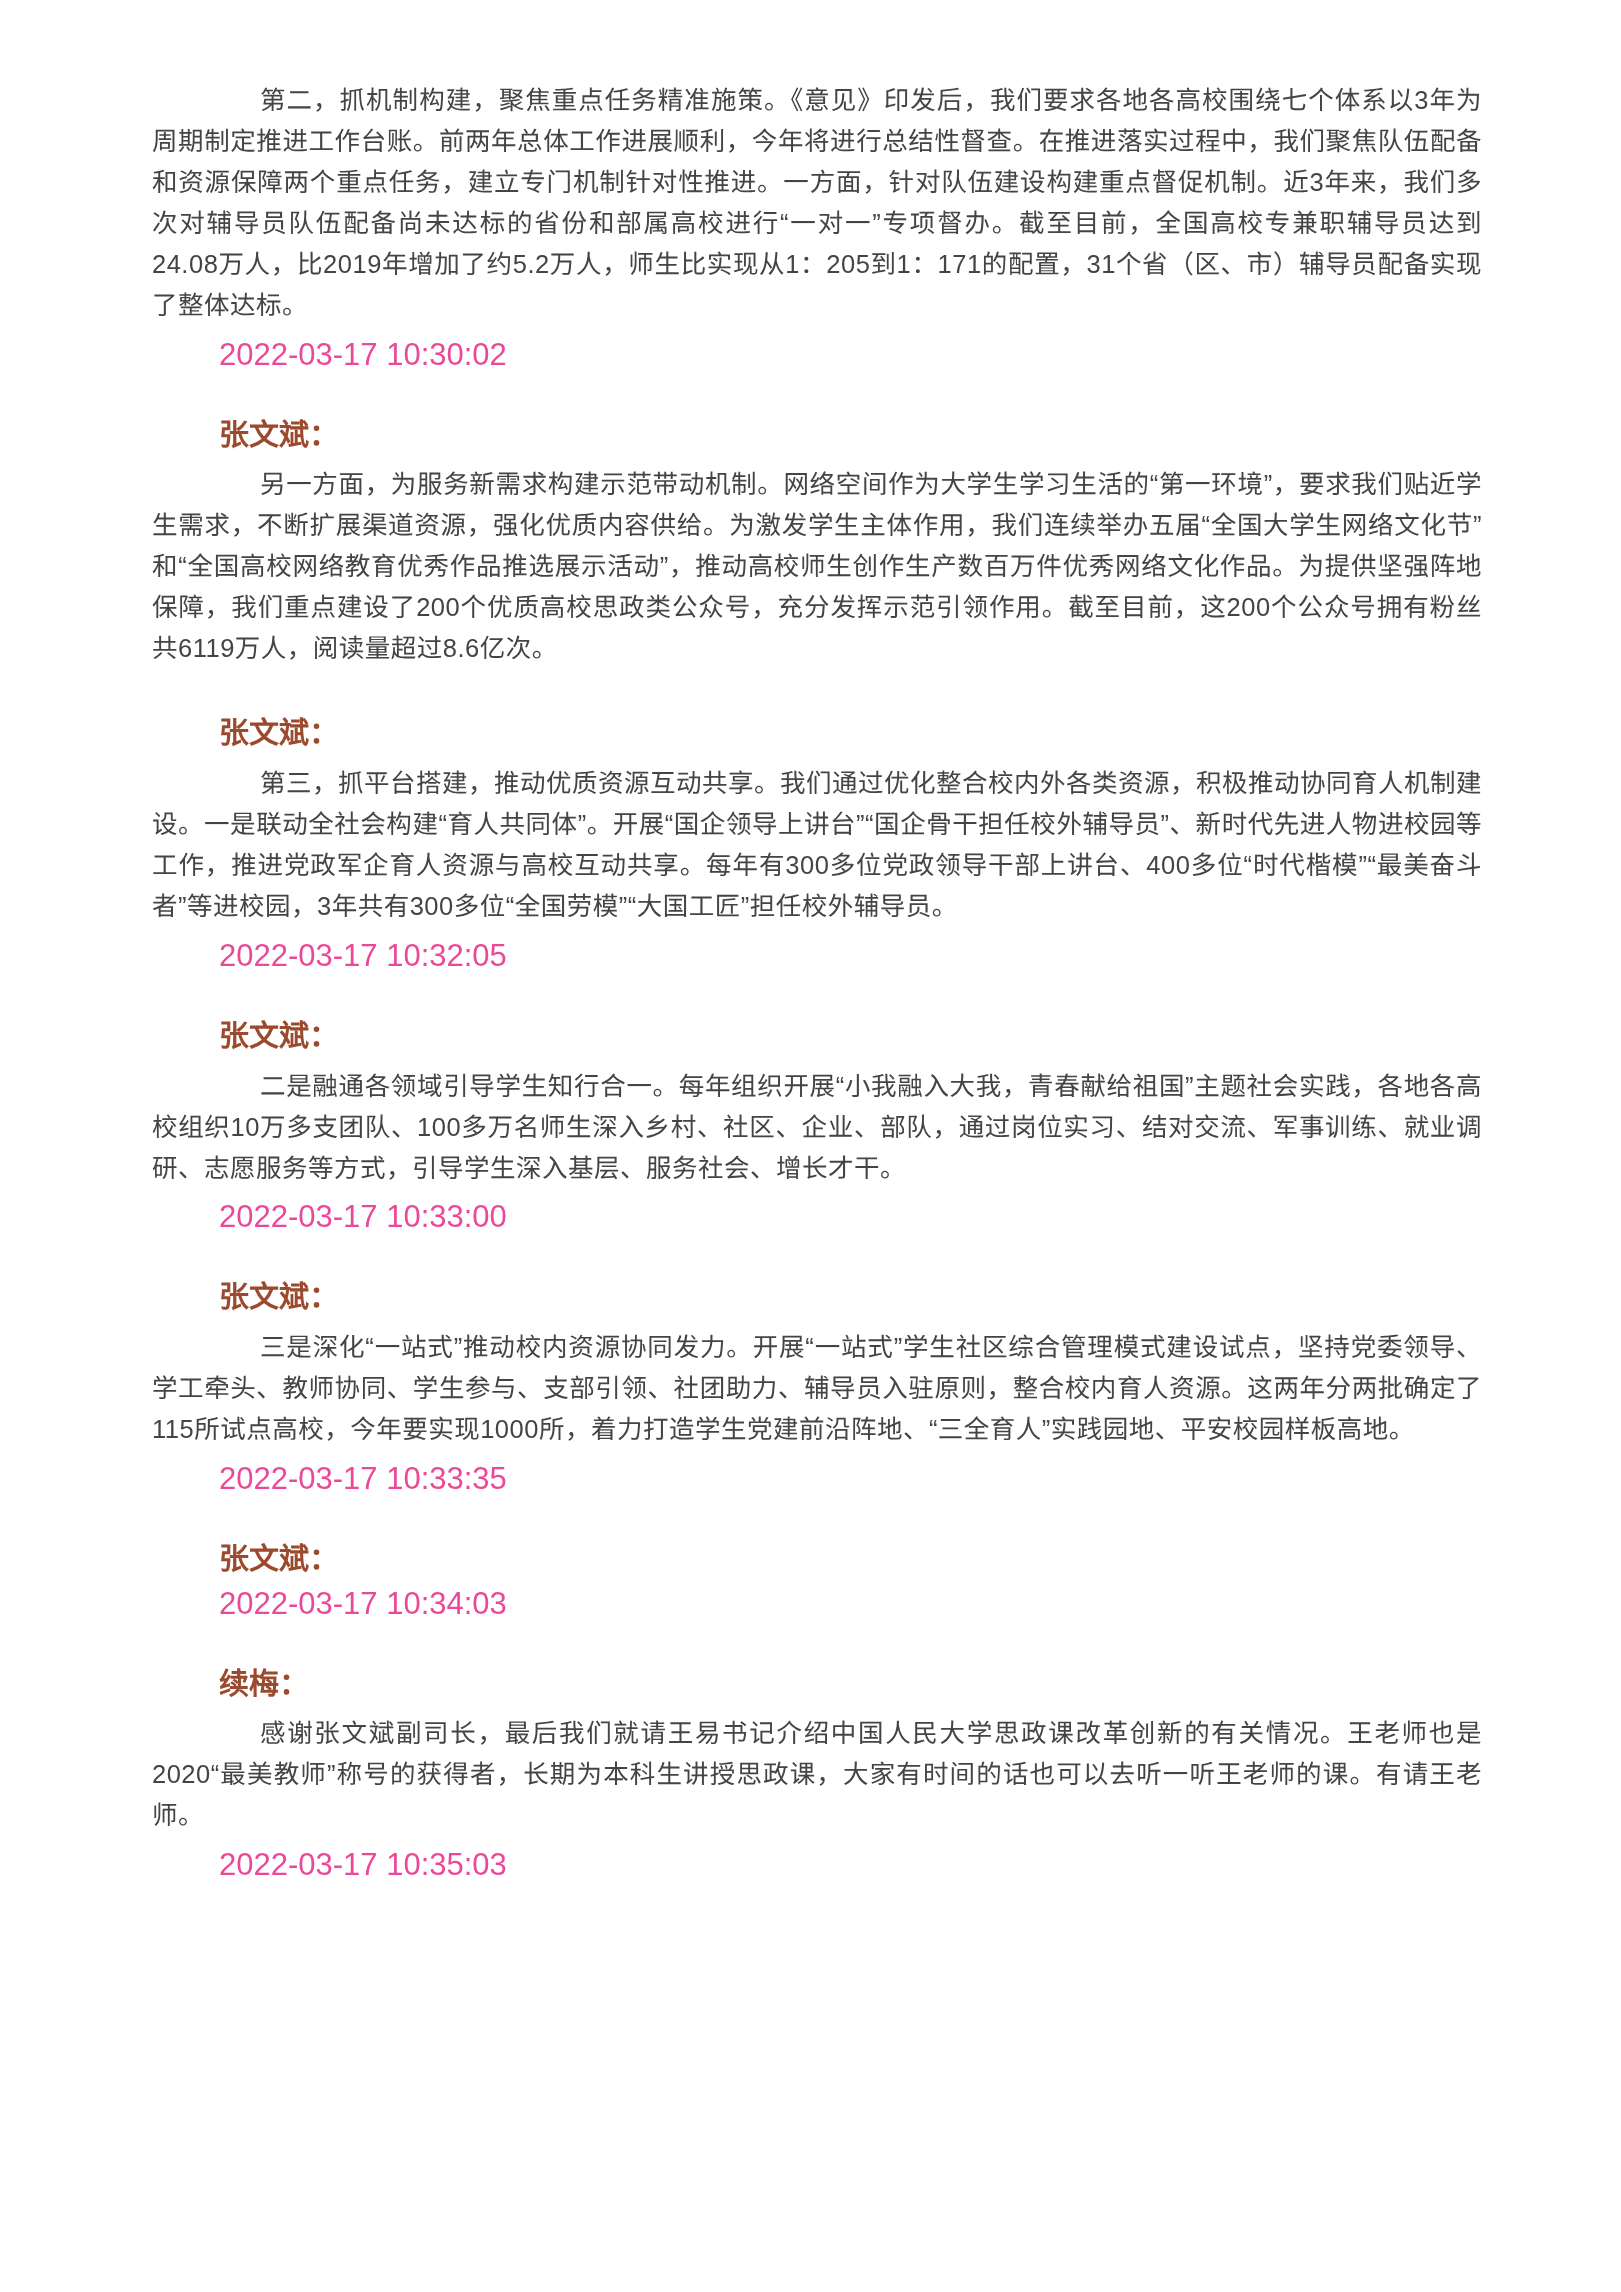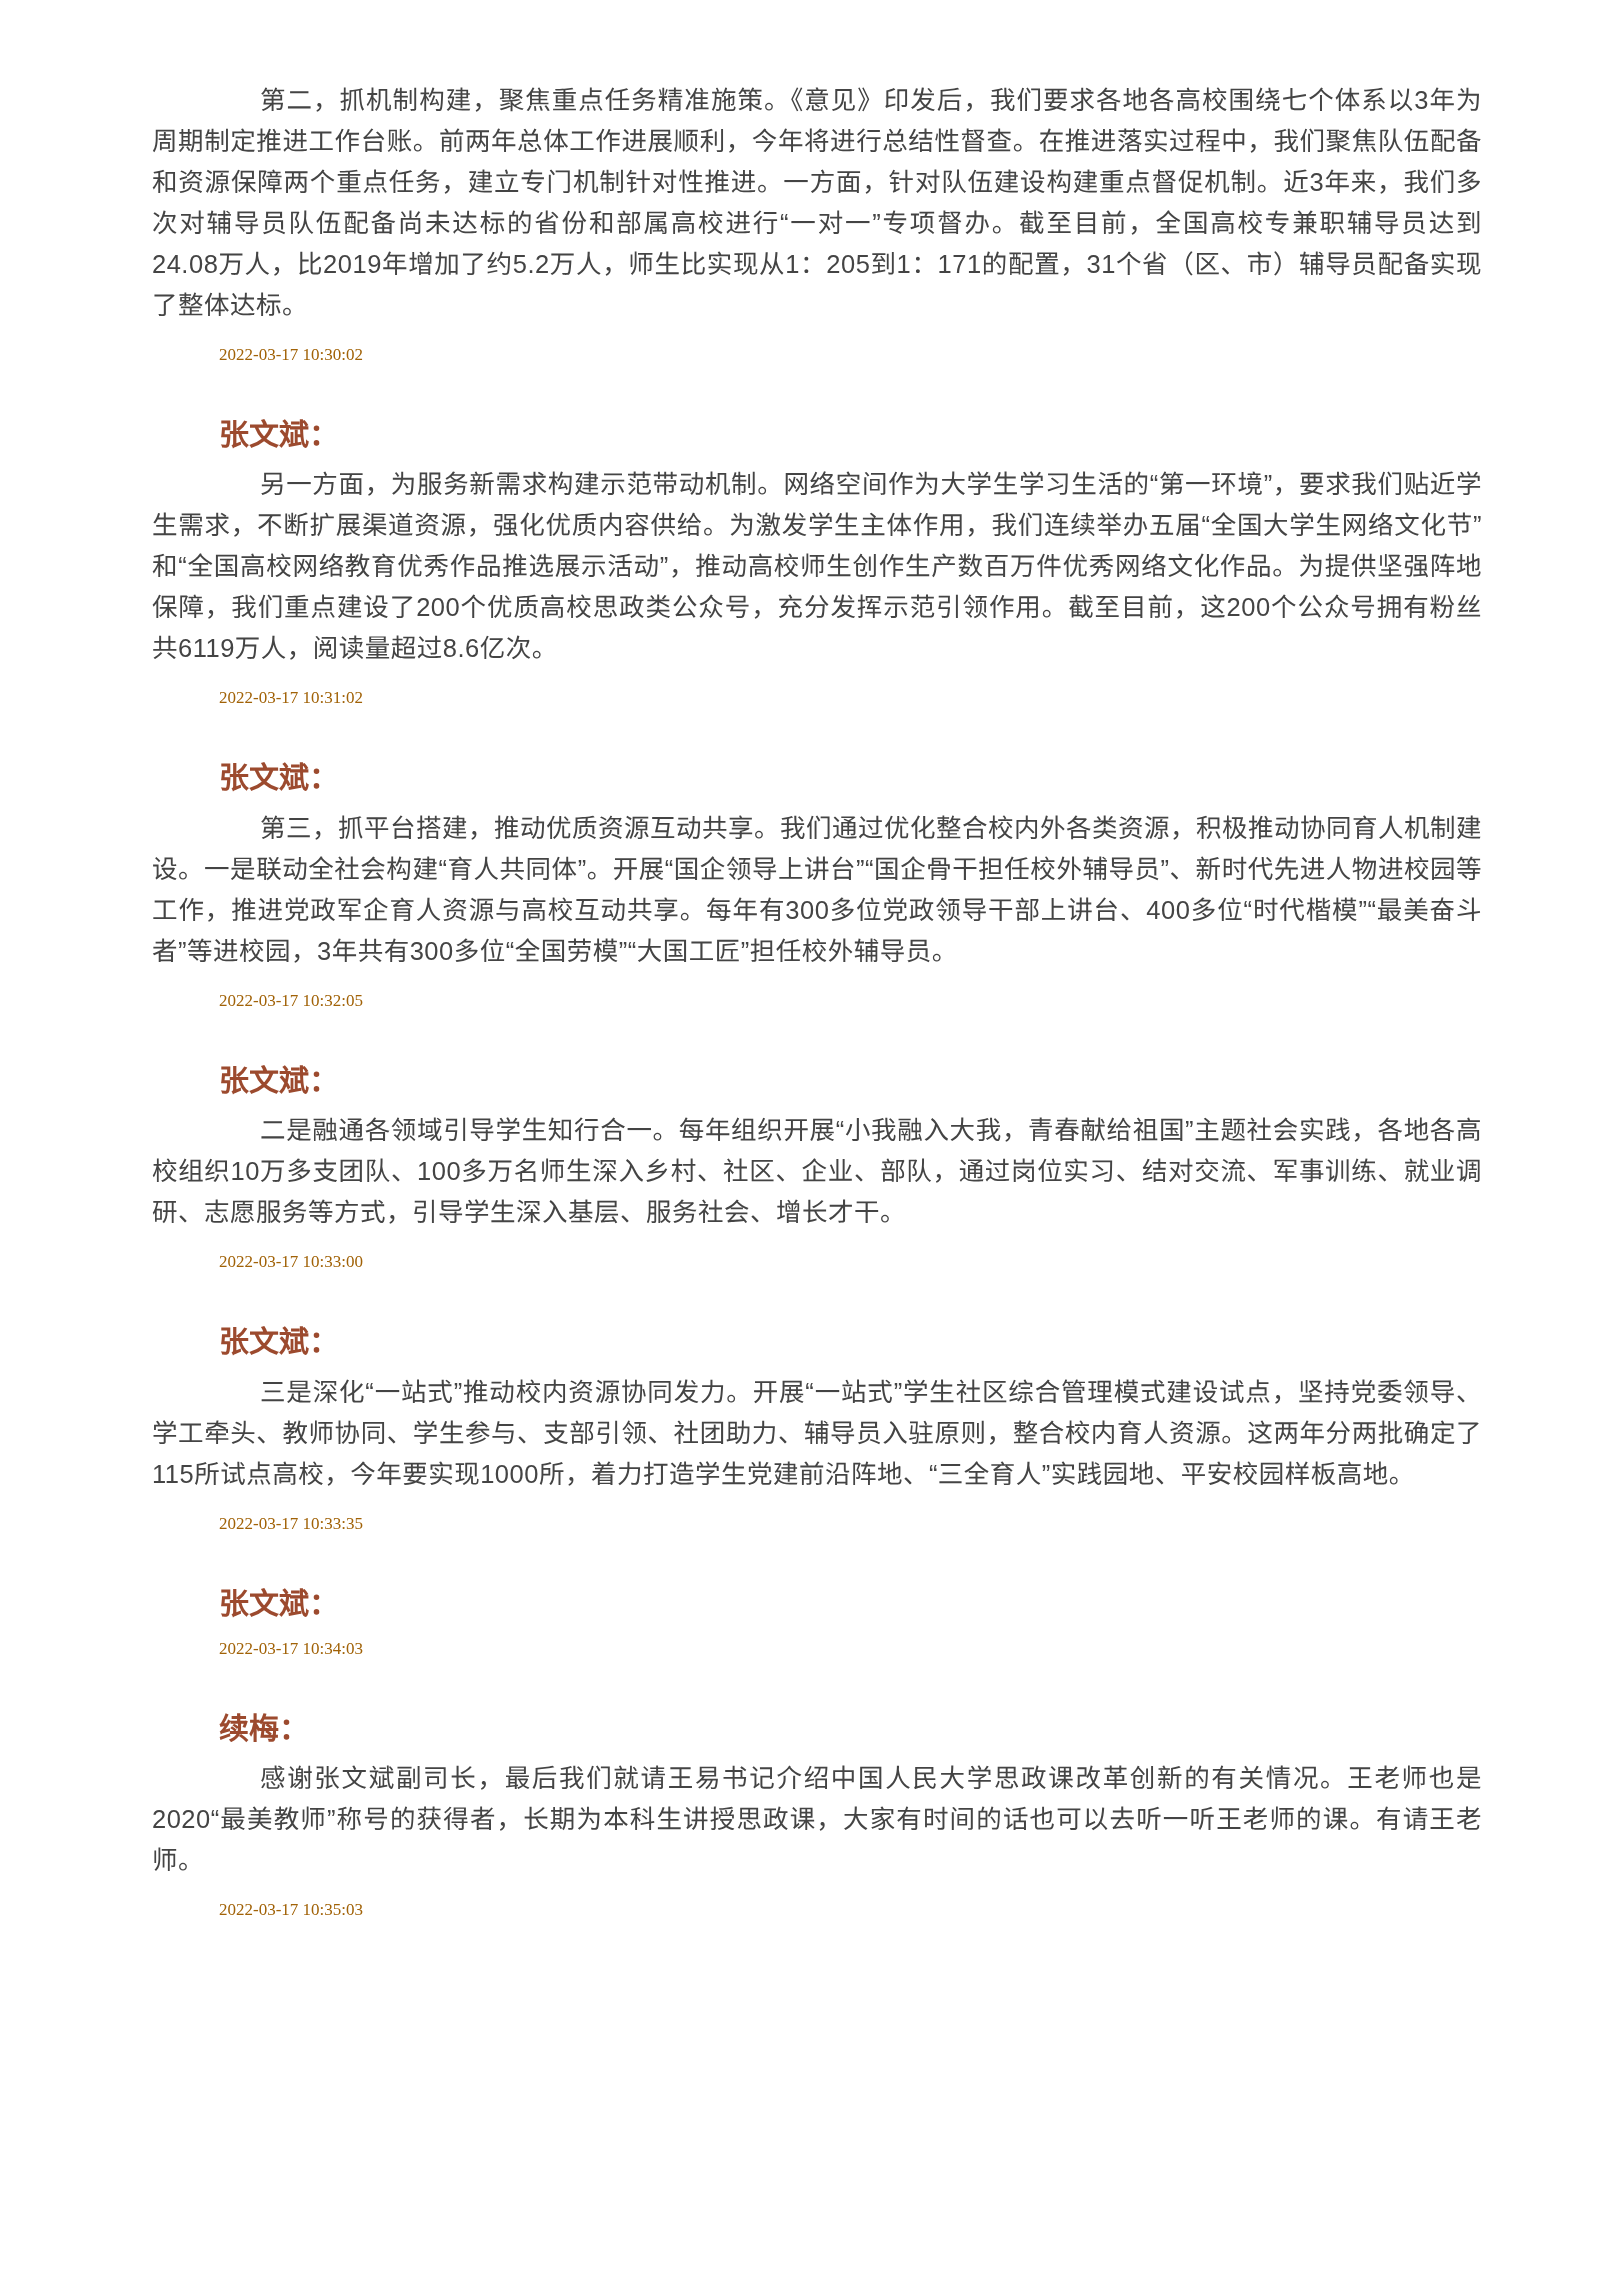--- a/index.html
+++ b/index.html
@@ -35,38 +35,36 @@
     color: #444444;
     text-indent: 108px;
     text-align: justify;
     letter-spacing: 0.5px;
   }
   .entry:first-child .para:first-child {
     margin-top: 0;
   }
   .timestamp {
     margin: 11.8px 0 0 67px;
-    font-size: 17px;
+    font-size: 31px;
     line-height: 33px;
-    color: #a16207;
-    font-family: Liberation Serif, serif;
+    color: #ec4899;
   }
 </style>
 </head>
 <body>
 
 <main class="content">
     <section class="entry">
       <p class="para">第二，抓机制构建，聚焦重点任务精准施策。《意见》印发后，我们要求各地各高校围绕七个体系以3年为周期制定推进工作台账。前两年总体工作进展顺利，今年将进行总结性督查。在推进落实过程中，我们聚焦队伍配备和资源保障两个重点任务，建立专门机制针对性推进。一方面，针对队伍建设构建重点督促机制。近3年来，我们多次对辅导员队伍配备尚未达标的省份和部属高校进行“一对一”专项督办。截至目前，全国高校专兼职辅导员达到24.08万人，比2019年增加了约5.2万人，师生比实现从1：205到1：171的配置，31个省（区、市）辅导员配备实现了整体达标。</p>
       <div class="timestamp">2022-03-17 10:30:02</div>
     </section>
     <section class="entry">
       <div class="speaker">张文斌：</div>
       <p class="para">另一方面，为服务新需求构建示范带动机制。网络空间作为大学生学习生活的“第一环境”，要求我们贴近学生需求，不断扩展渠道资源，强化优质内容供给。为激发学生主体作用，我们连续举办五届“全国大学生网络文化节”和“全国高校网络教育优秀作品推选展示活动”，推动高校师生创作生产数百万件优秀网络文化作品。为提供坚强阵地保障，我们重点建设了200个优质高校思政类公众号，充分发挥示范引领作用。截至目前，这200个公众号拥有粉丝共6119万人，阅读量超过8.6亿次。</p>
-      <div class="timestamp">2022-03-17 10:31:02</div>
     </section>
     <section class="entry">
       <div class="speaker">张文斌：</div>
       <p class="para">第三，抓平台搭建，推动优质资源互动共享。我们通过优化整合校内外各类资源，积极推动协同育人机制建设。一是联动全社会构建“育人共同体”。开展“国企领导上讲台”“国企骨干担任校外辅导员”、新时代先进人物进校园等工作，推进党政军企育人资源与高校互动共享。每年有300多位党政领导干部上讲台、400多位“时代楷模”“最美奋斗者”等进校园，3年共有300多位“全国劳模”“大国工匠”担任校外辅导员。</p>
       <div class="timestamp">2022-03-17 10:32:05</div>
     </section>
     <section class="entry">
       <div class="speaker">张文斌：</div>
       <p class="para">二是融通各领域引导学生知行合一。每年组织开展“小我融入大我，青春献给祖国”主题社会实践，各地各高校组织10万多支团队、100多万名师生深入乡村、社区、企业、部队，通过岗位实习、结对交流、军事训练、就业调研、志愿服务等方式，引导学生深入基层、服务社会、增长才干。</p>
       <div class="timestamp">2022-03-17 10:33:00</div>

